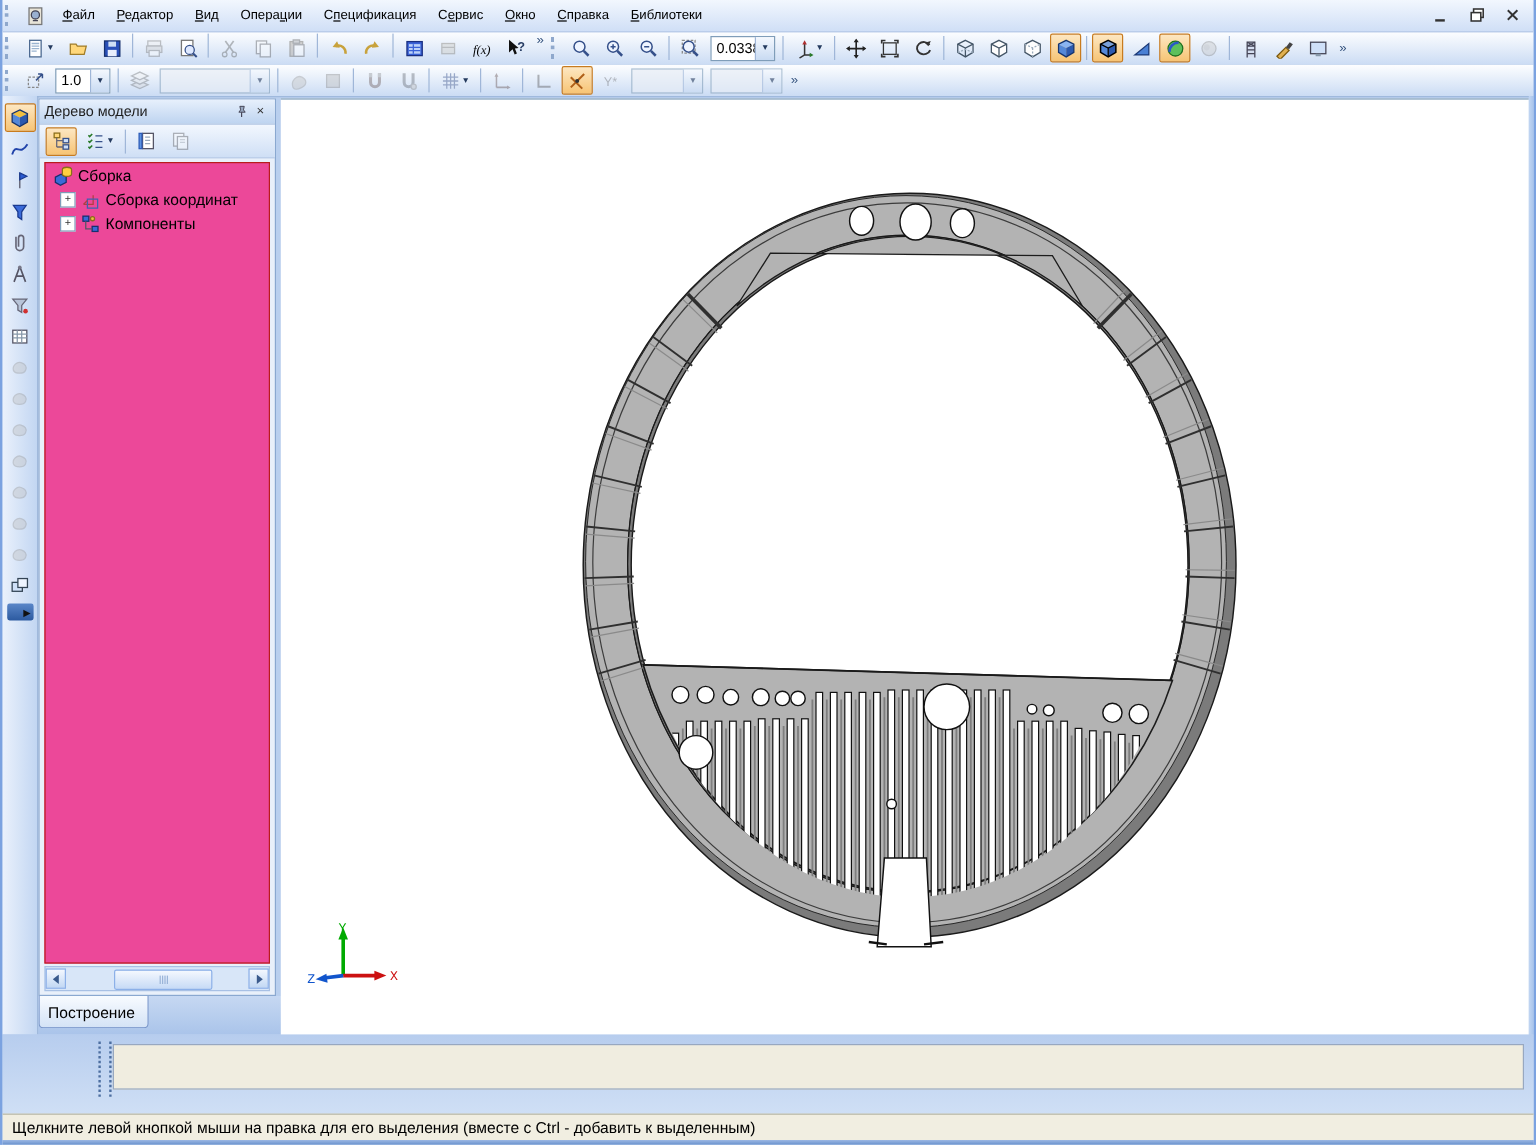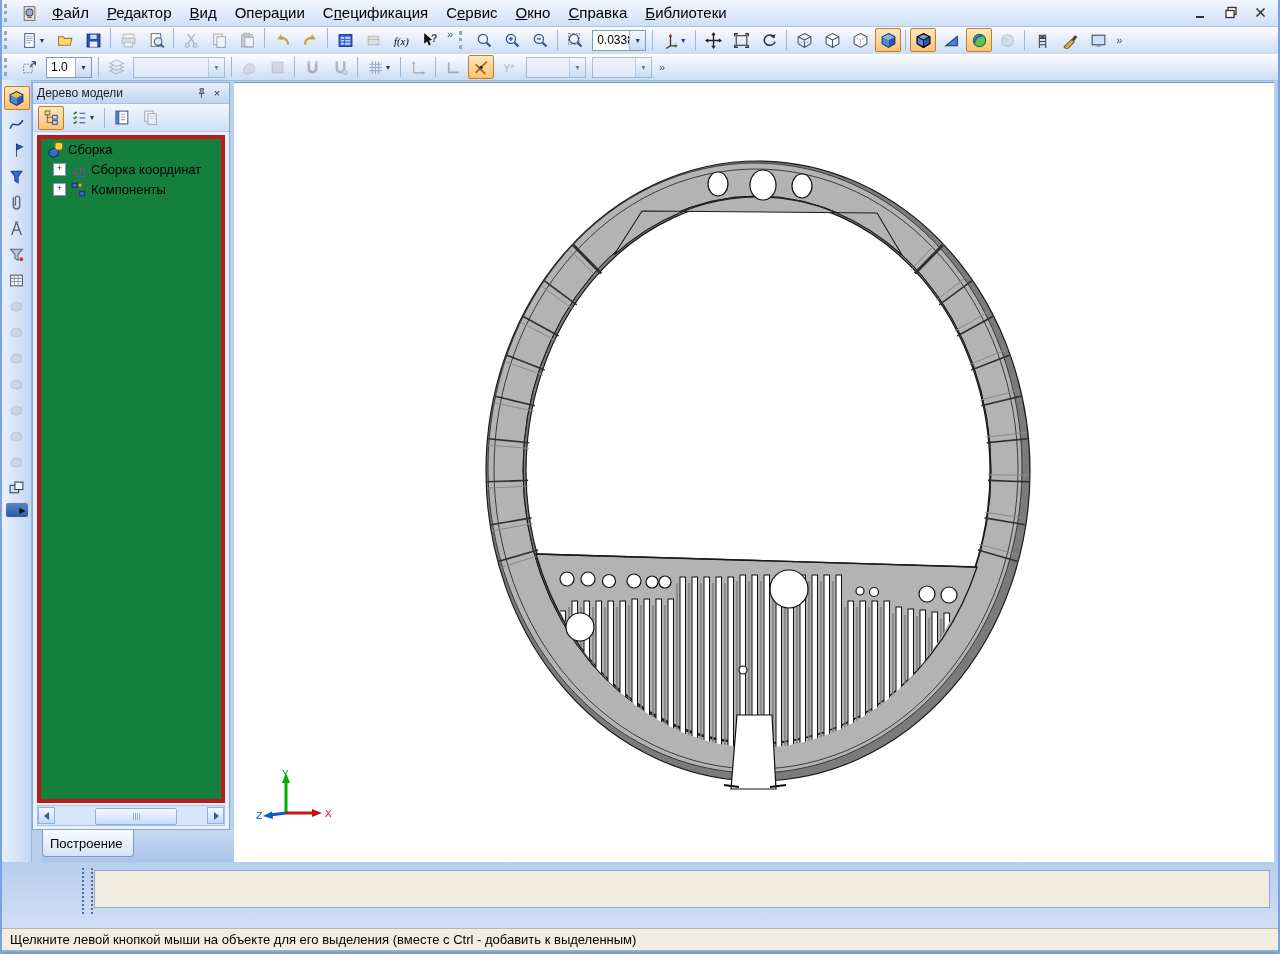--- a/index.html
+++ b/index.html
@@ -4,21 +4,21 @@
 <style>
   html,body{margin:0;padding:0}
   body{width:1280px;height:954px;position:relative;overflow:hidden;
        font-family:"Liberation Sans",sans-serif;background:#b9cfee;
        border-left:2px solid #7ba2e0;border-right:2px solid #7ba2e0;box-sizing:border-box}
   .abs{position:absolute}
   
   #menubar{left:0;top:0;width:100%;height:26px;background:linear-gradient(#f2f7fe,#d0dff6);
            border-bottom:1px solid #aec4e5;display:flex;align-items:center;z-index:5}
   .grip{width:4px;height:18px;border-left:3px dotted #8fa8cc;margin:0 4px 0 2px}
-  .menu-item{padding:4px 9px 5px;font-size:15px;color:#000;cursor:default}
+  .menu-item{padding:4px 9px 5px;font-size:11px;color:#000;cursor:default}
   .menu-item .u{text-decoration:underline}
   #winctl{position:absolute;right:8px;top:3px;display:flex;gap:10px}
   .wbtn{width:20px;height:18px;display:flex;align-items:center;justify-content:center}
   
   .toolbar{display:flex;align-items:center;background:linear-gradient(#fdfeff,#cbdcf4);
            border-bottom:1px solid #9fb9dd}
   #toolbar1{left:0;top:26px;width:100%;height:28px}
   #toolbar2{left:0;top:54px;width:100%;height:26px}
   .tbtn{width:24px;height:22px;display:flex;align-items:center;justify-content:center;
         border:1px solid transparent;border-radius:2px;margin:0 1px;flex:none}
@@ -43,36 +43,36 @@
                   border-radius:2px;color:#111;padding-right:2px;box-sizing:border-box}
   
   #treepanel{left:30px;top:82px;width:198px;height:748px;background:#e9f0fa;
              border:1px solid #8aa8d0;box-sizing:border-box;display:flex;flex-direction:column}
   #tree-title{height:20px;background:linear-gradient(#e7f0fc,#bed4f0);display:flex;align-items:center;
               font-size:12px;color:#1e1e1e;padding:0 4px;border-bottom:1px solid #aac0e0}
   #tree-title .t{flex:1}
   .titlebtn{width:16px;height:15px;display:flex;align-items:center;justify-content:center;font-size:11px;color:#333}
   #tree-toolbar{height:27px;display:flex;align-items:center;padding-left:4px;
                 background:linear-gradient(#f2f7fe,#cfdff5);border-bottom:1px solid #b4c8e6}
-  #tree-content{flex:1;margin:3px 4px 0 4px;background:#15803d;border:4px solid #b91c1c;overflow:hidden;position:relative}
+  #tree-content{flex:1;margin:3px 4px 0 4px;background:#ec4899;border:1px solid #b91c1c;overflow:hidden;position:relative}
   .trow{display:flex;align-items:center;height:20px;font-size:13px;color:#000;gap:4px;padding-left:6px;white-space:nowrap}
   .trow.child{padding-left:12px}
   .expbox{width:11px;height:11px;border:1px solid #7f9db9;background:#fff;font-size:9px;line-height:9px;
           text-align:center;color:#333;flex:none}
   .ticon{width:17px;height:17px;flex:none;display:flex;align-items:center;justify-content:center}
   
   #tree-hscroll{height:19px;margin:2px 4px 3px 4px;display:flex;align-items:center;background:#d8e6f8;
                 border:1px solid #a8c0e4}
   .sbtn{width:17px;height:17px;background:linear-gradient(#f4f8fe,#c2d8f4);border:1px solid #8cb0e8;
         display:flex;align-items:center;justify-content:center;box-sizing:border-box}
   #hthumb{position:relative;left:40px;width:80px;height:15px;background:linear-gradient(#f4f8fe,#c6daf6);
           border:1px solid #8cb0e8;border-radius:2px;display:flex;align-items:center;justify-content:center;gap:1px}
   #hthumb i{display:block;width:1px;height:7px;background:#9ab4d8}
   
-  #tabzone{left:40px;top:830px;width:224px;height:32px;background:linear-gradient(#c6d8f2,#aac4ea)}
+  #tabzone{left:30px;top:830px;width:224px;height:32px;background:linear-gradient(#c6d8f2,#aac4ea)}
   #tab-postroenie{position:absolute;left:0;top:0;width:92px;height:27px;font-size:13px;color:#000;
       background:linear-gradient(#f8fbff,#d4e3f6);border:1px solid #7a96c8;border-top:none;
       border-radius:0 0 4px 4px;display:flex;align-items:center;padding-left:7px;box-sizing:border-box}
   
   #viewport{left:232px;top:82px;width:1040px;height:780px;background:#fff;border-top:1px solid #7f9db9;overflow:hidden}
   #rightedge{left:1272px;top:80px;width:8px;height:782px;background:linear-gradient(90deg,#c2d6f2,#8fb2e4)}
   
   #propbar{left:0;top:862px;width:1280px;height:66px;background:linear-gradient(#b7cdee,#cfdff5)}
   #prop-handle{position:absolute;left:80px;top:6px;width:7px;height:46px;
                border-left:2px dotted #4c6ea0;border-right:2px dotted #4c6ea0}
@@ -807,15 +807,15 @@
     </svg>
 </div>
 <div id="rightedge" class="abs"></div>
 
 <div id="propbar" class="abs">
   <span id="prop-handle"></span>
   <span id="prop-field"></span>
 </div>
 
 <div id="statusbar" class="abs">
-  <span>Щелкните левой кнопкой мыши на объекте для его выделения (вместе с Ctrl - добавить к выделенным)</span>
+  <span>Щелкните левой кнопкой мыши на правка для его выделения (вместе с Ctrl - добавить к выделенным)</span>
 </div>
 <div id="bottomedge" class="abs"></div>
 
 </body></html>

